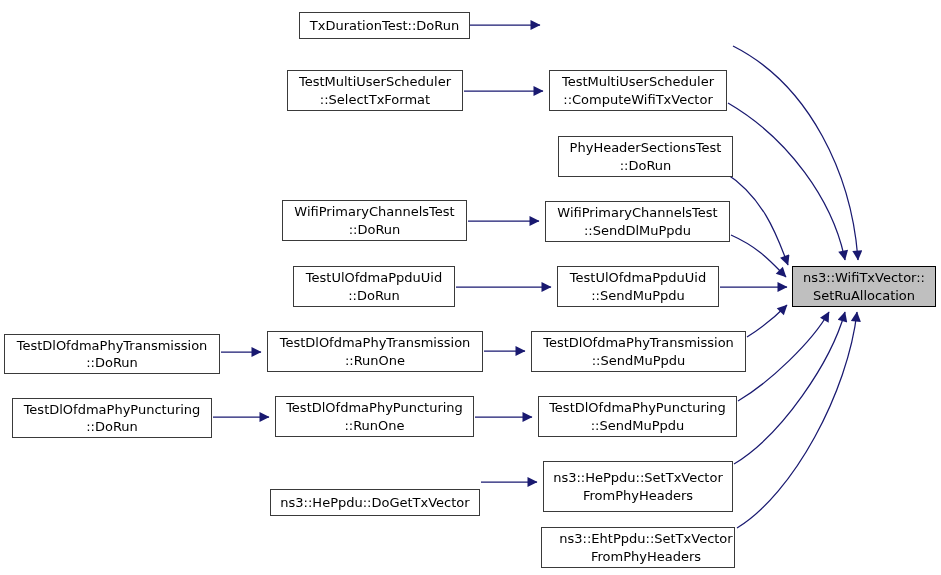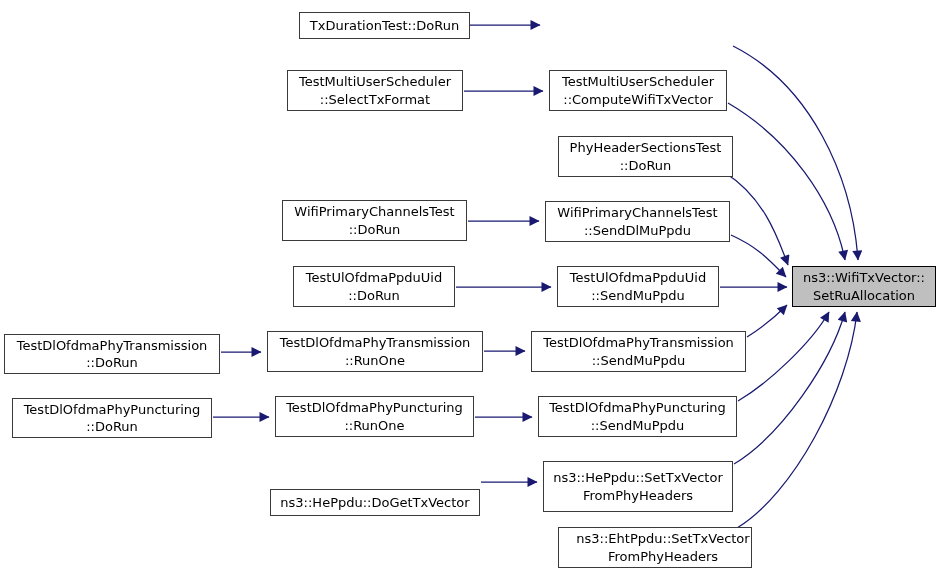--- a/index.html
+++ b/index.html
@@ -107,19 +107,19 @@
   <div class="node" style="left:545px; top:201px; width:185px; height:41px;">WifiPrimaryChannelsTest
 ::SendDlMuPpdu</div>
   <div class="node" style="left:557px; top:266px; width:162px; height:41px;">TestUlOfdmaPpduUid
 ::SendMuPpdu</div>
   <div class="node" style="left:531px; top:331px; width:215px; height:41px;">TestDlOfdmaPhyTransmission
 ::SendMuPpdu</div>
   <div class="node" style="left:538px; top:396px; width:199px; height:41px;">TestDlOfdmaPhyPuncturing
 ::SendMuPpdu</div>
   <div class="node" style="left:543px; top:461px; width:190px; height:51px;">ns3::HePpdu::SetTxVector
 FromPhyHeaders</div>
-  <div class="node" style="left:558px; top:527px; width:194px; height:41px;padding-left:16px;">ns3::EhtPpdu::SetTxVector
+  <div class="node" style="left:541px; top:527px; width:194px; height:41px;padding-left:16px;">ns3::EhtPpdu::SetTxVector
 FromPhyHeaders</div>
 
   <div class="node target" style="left:792px; top:266px; width:144px; height:41px;">ns3::WifiTxVector::
 SetRuAllocation</div>
 
 </div>
 
 </body></html>

